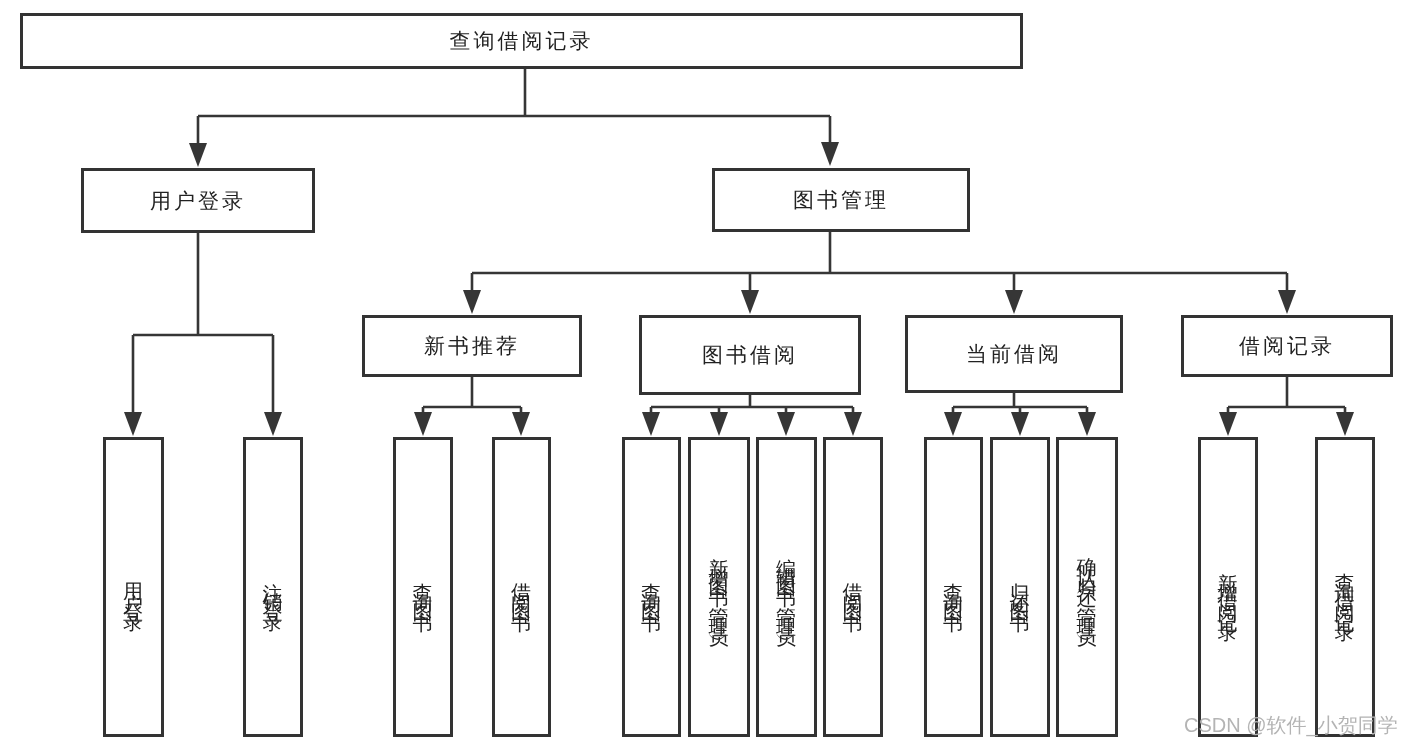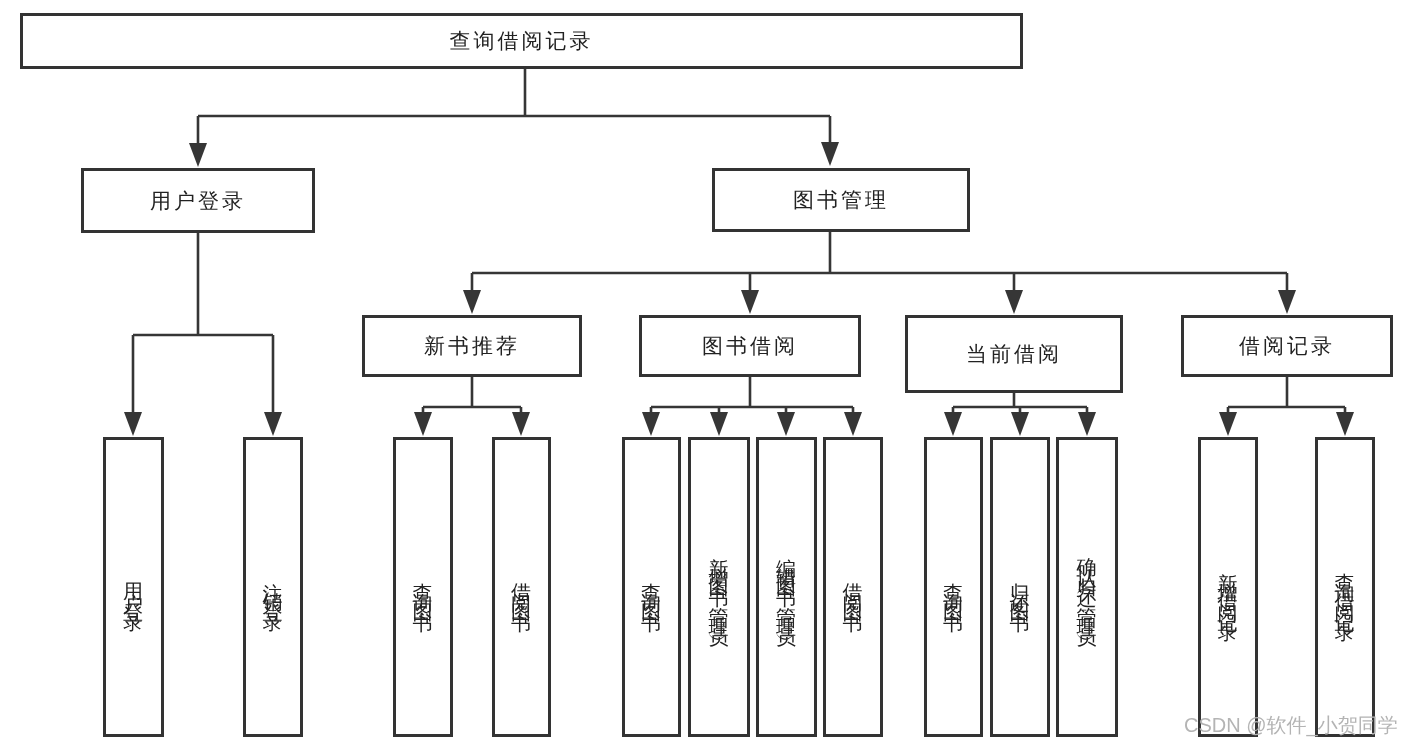--- a/index.html
+++ b/index.html
@@ -110,21 +110,21 @@
   <div class="node" style="left:81px; top:168px; width:234px; height:65px;">
     <span class="label-h">用户登录</span>
   </div>
   <div class="node" style="left:712px; top:168px; width:258px; height:64px;">
     <span class="label-h">图书管理</span>
   </div>
 
   <div class="node" style="left:362px; top:315px; width:220px; height:62px;">
     <span class="label-h">新书推荐</span>
   </div>
-  <div class="node" style="left:639px; top:315px; width:222px; height:62px;">
+  <div class="node" style="left:639px; top:315px; width:222px; height:80px;">
     <span class="label-h">图书借阅</span>
   </div>
   <div class="node" style="left:905px; top:315px; width:218px; height:78px;">
     <span class="label-h">当前借阅</span>
   </div>
   <div class="node" style="left:1181px; top:315px; width:212px; height:62px;">
     <span class="label-h">借阅记录</span>
   </div>
 
   <div class="node" style="left:103px; top:437px; width:61px; height:300px;">

